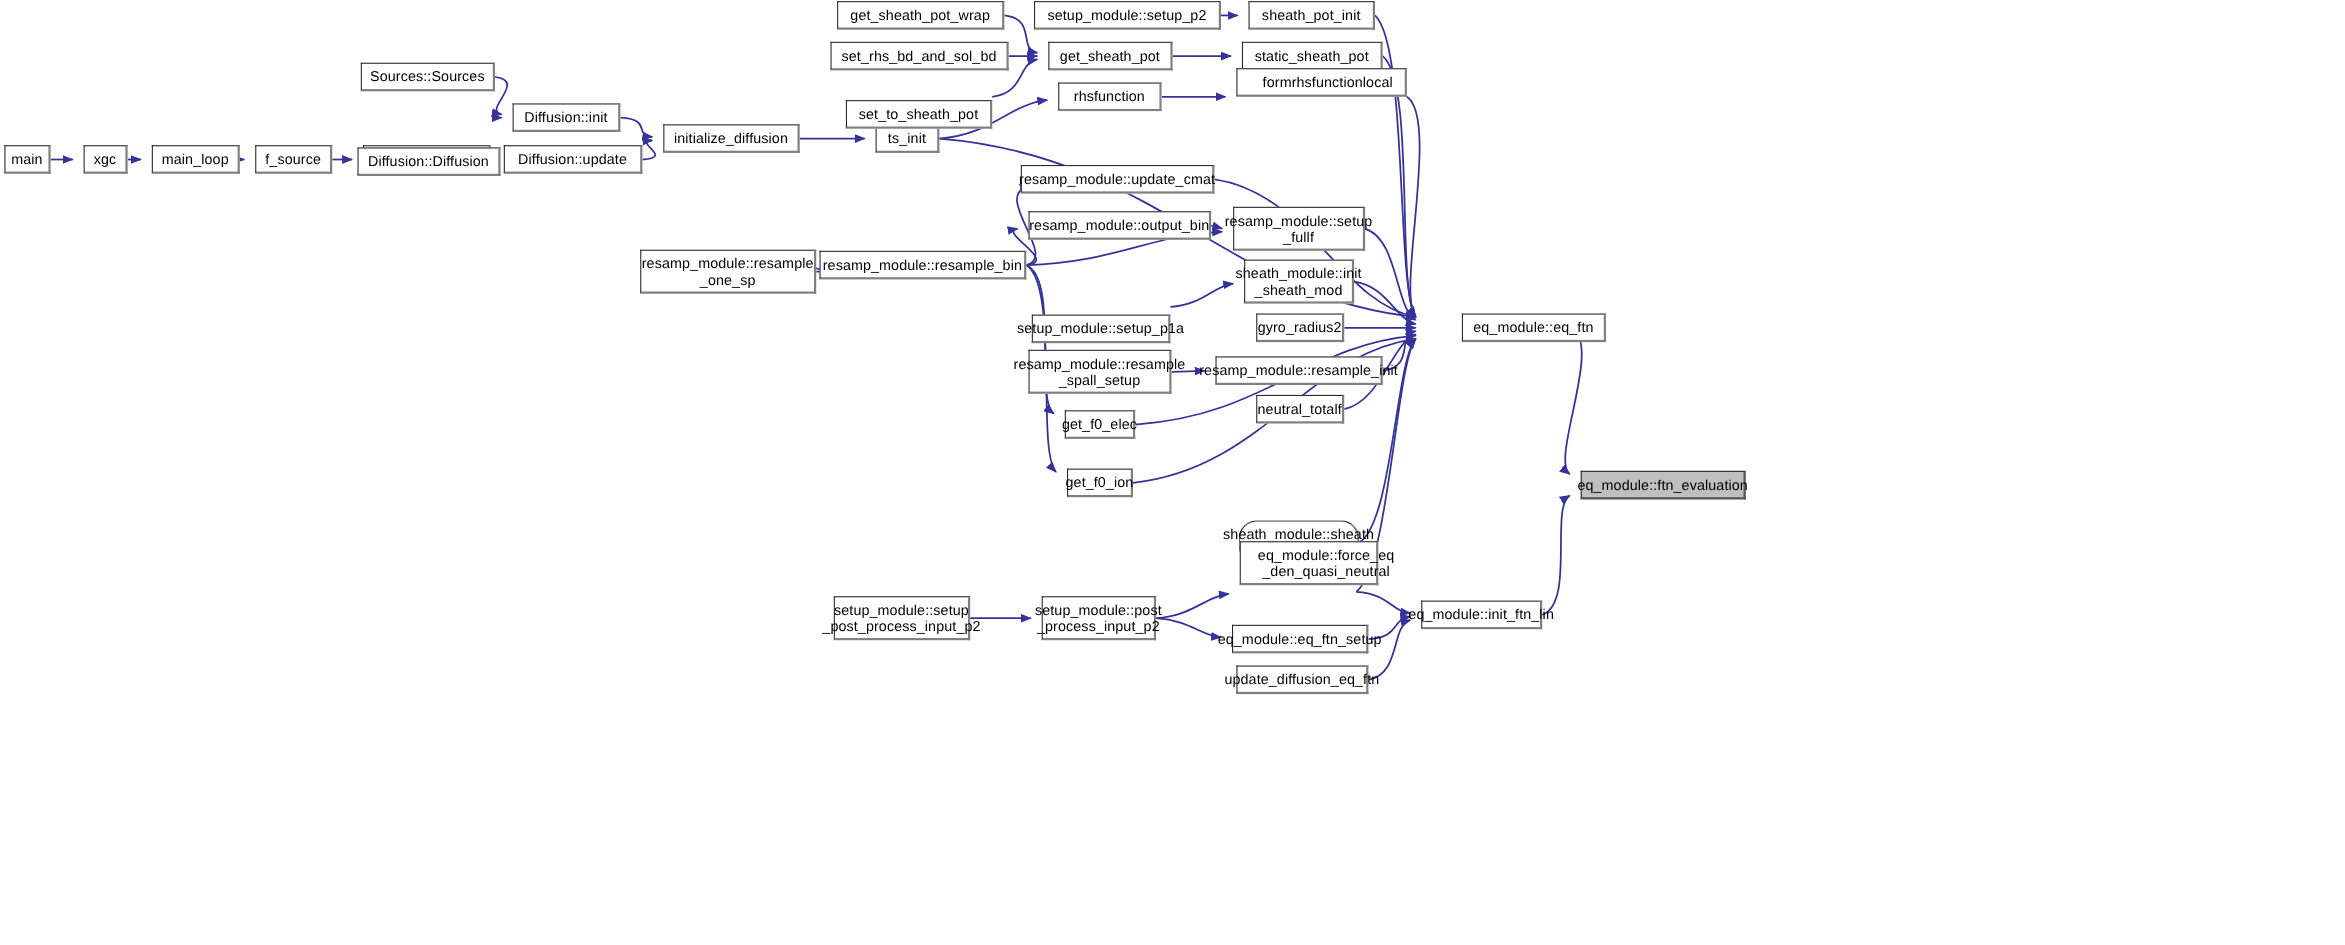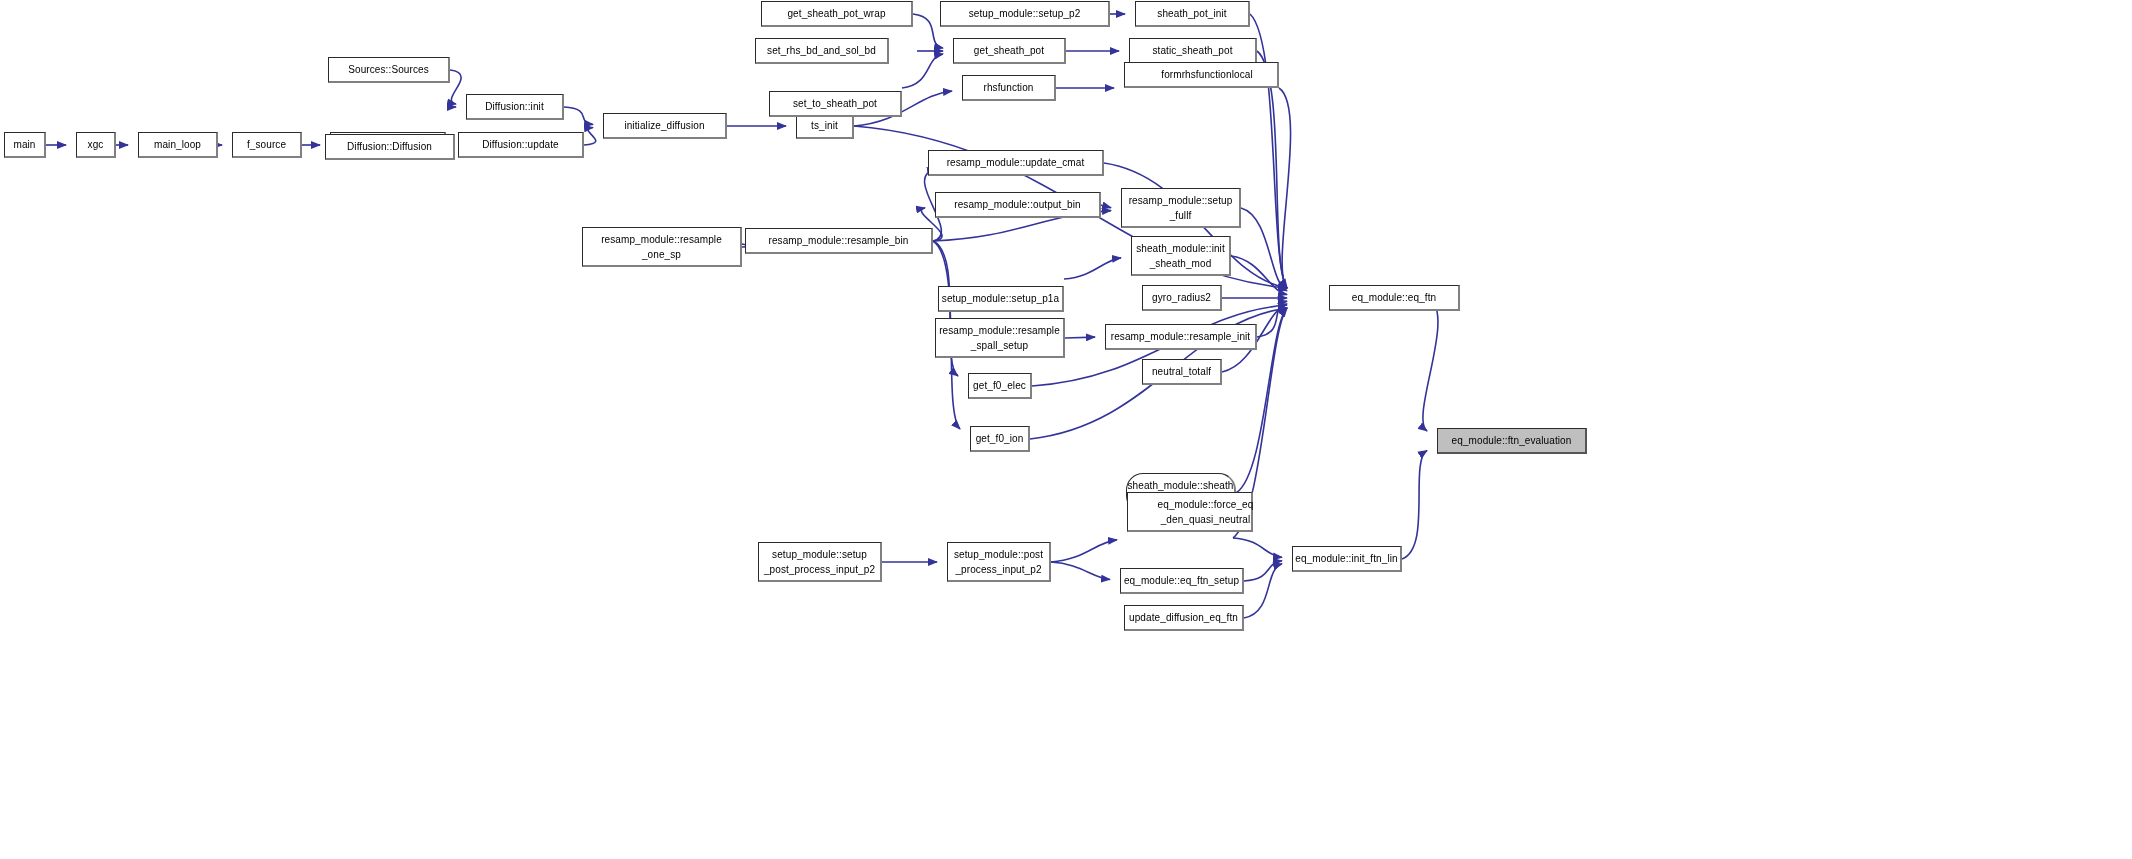--- a/index.html
+++ b/index.html
@@ -18,21 +18,21 @@
     box-sizing:border-box;
     background:#ffffff;
     border:1px solid #2b2b2b;
     border-right:2px solid #808080;
     border-bottom:2px solid #808080;
     display:flex;
     align-items:center;
     justify-content:center;
     text-align:center;
     color:#000000;
-    font-size:10px;
+    font-size:13px;
     line-height:15px;
     white-space:pre;
     letter-spacing:0.1px;
     cursor:pointer;
   }
   .node.hl{
     background:#bfbfbf;
     border:1px solid #2b2b2b;
     border-right:2px solid #555555;
     border-bottom:2px solid #555555;
@@ -105,21 +105,21 @@
       <div class="node" style="left: 138px; top: 132px; width: 80px; height: 26px;">main_loop</div>
       <div class="node" style="left: 232px; top: 132px; width: 70px; height: 26px;">f_source</div>
       <div class="node" style="left: 330px; top: 132px; width: 116px; height: 26px;">Diffusion::setup</div>
       <div class="node" style="left: 458px; top: 132px; width: 126px; height: 26px;">Diffusion::update</div>
       <div class="node" style="left: 328px; top: 57px; width: 122px; height: 26px;">Sources::Sources</div>
       <div class="node" style="left: 325px; top: 94px; width: 130px; height: 26px; margin-top: 40px;">Diffusion::Diffusion</div>
       <div class="node" style="left: 466px; top: 94px; width: 98px; height: 26px;">Diffusion::init</div>
       <div class="node" style="left: 603px; top: 113px; width: 124px; height: 26px;">initialize_diffusion</div>
       <div class="node" style="left: 796px; top: 113px; width: 58px; height: 26px;">ts_init</div>
       <div class="node" style="left: 761px; top: 1px; width: 152px; height: 26px;">get_sheath_pot_wrap</div>
-      <div class="node" style="left: 755px; top: 38px; width: 134px; height: 26px;">set_rhs_bd_and_sol_bd</div>
+      <div class="node" style="left: 755px; top: 38px; width: 162px; height: 26px;">set_rhs_bd_and_sol_bd</div>
       <div class="node" style="left: 769px; top: 75px; width: 133px; height: 26px; margin-top: 16px;">set_to_sheath_pot</div>
       <div class="node" style="left: 940px; top: 1px; width: 170px; height: 26px;">setup_module::setup_p2</div>
       <div class="node" style="left: 953px; top: 38px; width: 113px; height: 26px;">get_sheath_pot</div>
       <div class="node" style="left: 962px; top: 75px; width: 94px; height: 26px;">rhsfunction</div>
       <div class="node" style="left: 1135px; top: 1px; width: 115px; height: 26px;">sheath_pot_init</div>
       <div class="node" style="left: 1129px; top: 38px; width: 128px; height: 26px;">static_sheath_pot</div>
       <div class="node" style="left: 1124px; top: 62px; width: 155px; height: 26px; padding-left: 12px;">formrhsfunctionlocal</div>
       <div class="node" style="left: 582px; top: 227px; width: 160px; height: 40px;">resamp_module::resample
 _one_sp</div>
       <div class="node" style="left: 745px; top: 228px; width: 188px; height: 26px;">resamp_module::resample_bin</div>

